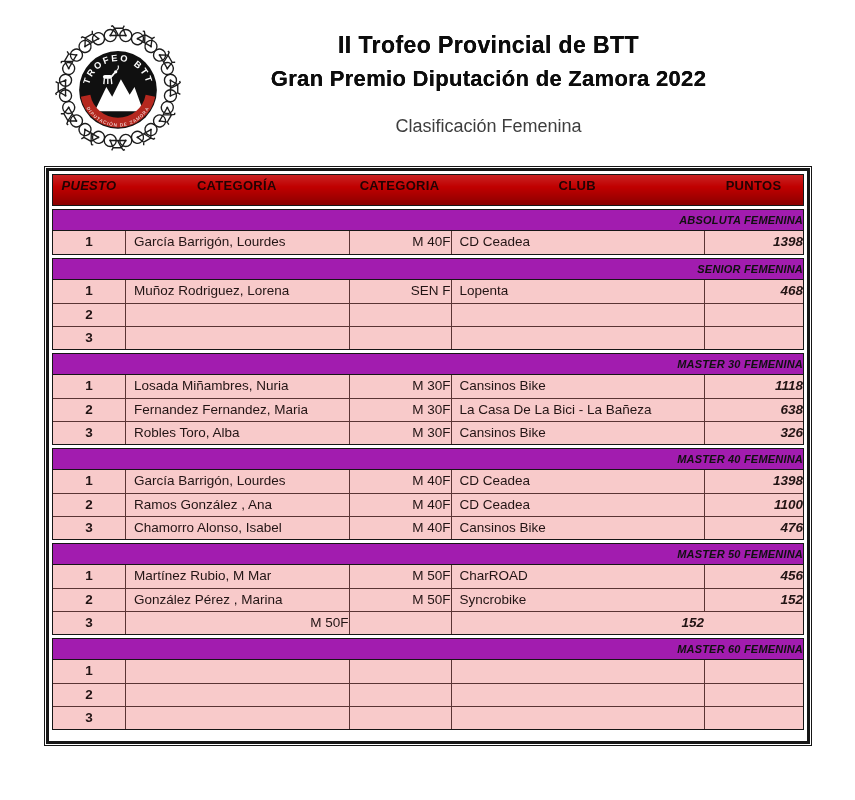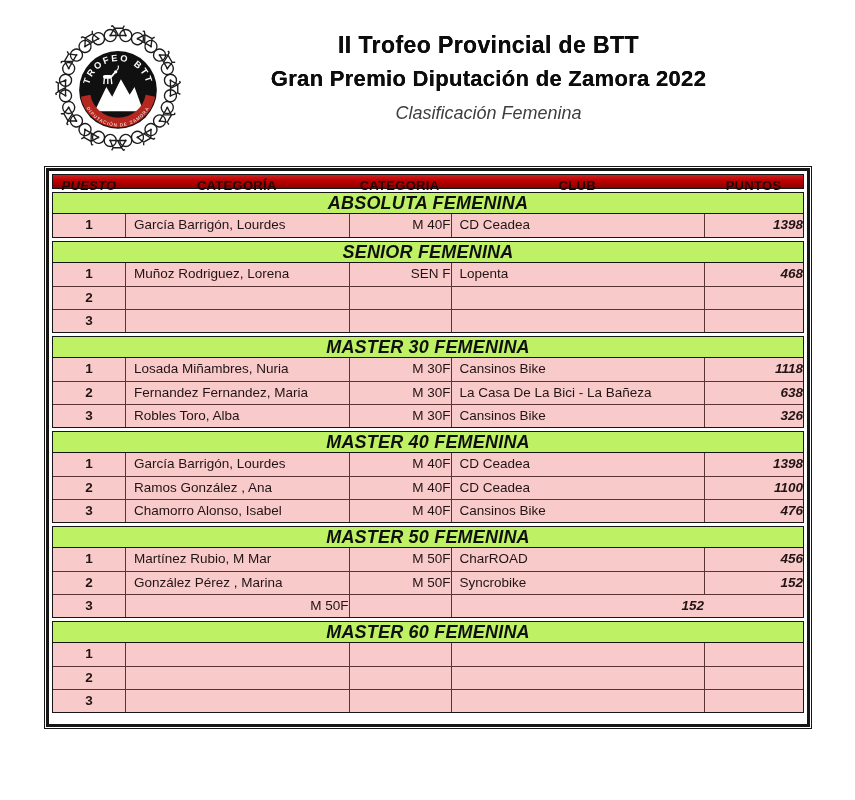--- a/index.html
+++ b/index.html
@@ -13,34 +13,34 @@
     --cellborder:#5a3434;
   }
   .page { width:855px; height:800px; background:#fff; }
 
   
   .header { display:flex; align-items:flex-start; padding:20px 38px 0 50px; }
   .logo { width:136px; height:136px; flex:0 0 auto; }
   .titles { flex:1; text-align:center; padding-top:12px; padding-right:26px; color:#0c0c0c; }
   .t1 { font-size:23px; font-weight:bold; letter-spacing:.4px; text-shadow:0 0 .6px #000; }
   .t2 { font-size:22px; font-weight:bold; letter-spacing:.3px; margin-top:7px; text-shadow:0 0 .6px #000; }
-  .t3 { font-size:18px; color:#3e3e3e; margin-top:11px; font-weight:normal;font-style:italic; }
+  .t3 { font-size:18px; color:#3e3e3e; margin-top:24px; font-weight:normal; }
 
   
   .table-outer { margin:12px 45px 0 46px; border:3px solid var(--border);
                  outline:1px solid var(--border); outline-offset:1px; padding:3px; background:#fff; }
   .hdr { display:grid; grid-template-columns:var(--cols); border:1px solid var(--border);
          background: linear-gradient(180deg, rgba(255,255,255,.14) 0%, rgba(0,0,0,0) 40%, rgba(0,0,0,.28) 100%), var(--red);
-         height:15px; line-height:21px; margin-bottom:3px; }
+         height:32px; line-height:21px; margin-bottom:3px; }
   .hcell { font-size:13px; font-weight:bold; color:#230202; text-align:center; letter-spacing:.3px; }
   .h-puesto { font-style:italic; }
   .section { border:1px solid var(--border); margin-bottom:3px; background:var(--pink); }
   .section:last-child { margin-bottom:8px; }
-  .sec-title { background:#bef264; text-align:center; font-weight:bold; font-style:italic;
-               font-size:18px; height:21px; line-height:21px; color:#101010;
+  .sec-title { background:#a21caf; text-align:right; font-weight:bold; font-style:italic;
+               font-size:11px; height:21px; line-height:21px; color:#101010;
                border-bottom:1px solid var(--border); letter-spacing:.2px; }
   .row { display:grid; grid-template-columns:var(--cols); height:23px; line-height:22px; }
   .row + .row { border-top:1px solid var(--cellborder); }
   .cell { font-size:13.5px; color:#221414; overflow:hidden; white-space:nowrap; }
   .cell + .cell { border-left:1px solid var(--cellborder); }
   .c-puesto  { text-align:center; font-weight:bold; }
   .c-nombre  { padding-left:8px; }
   .c-categoria { text-align:right; }
   .c-club    { padding-left:8px; }
   .c-puntos  { text-align:right; font-weight:bold;font-style:italic; }

